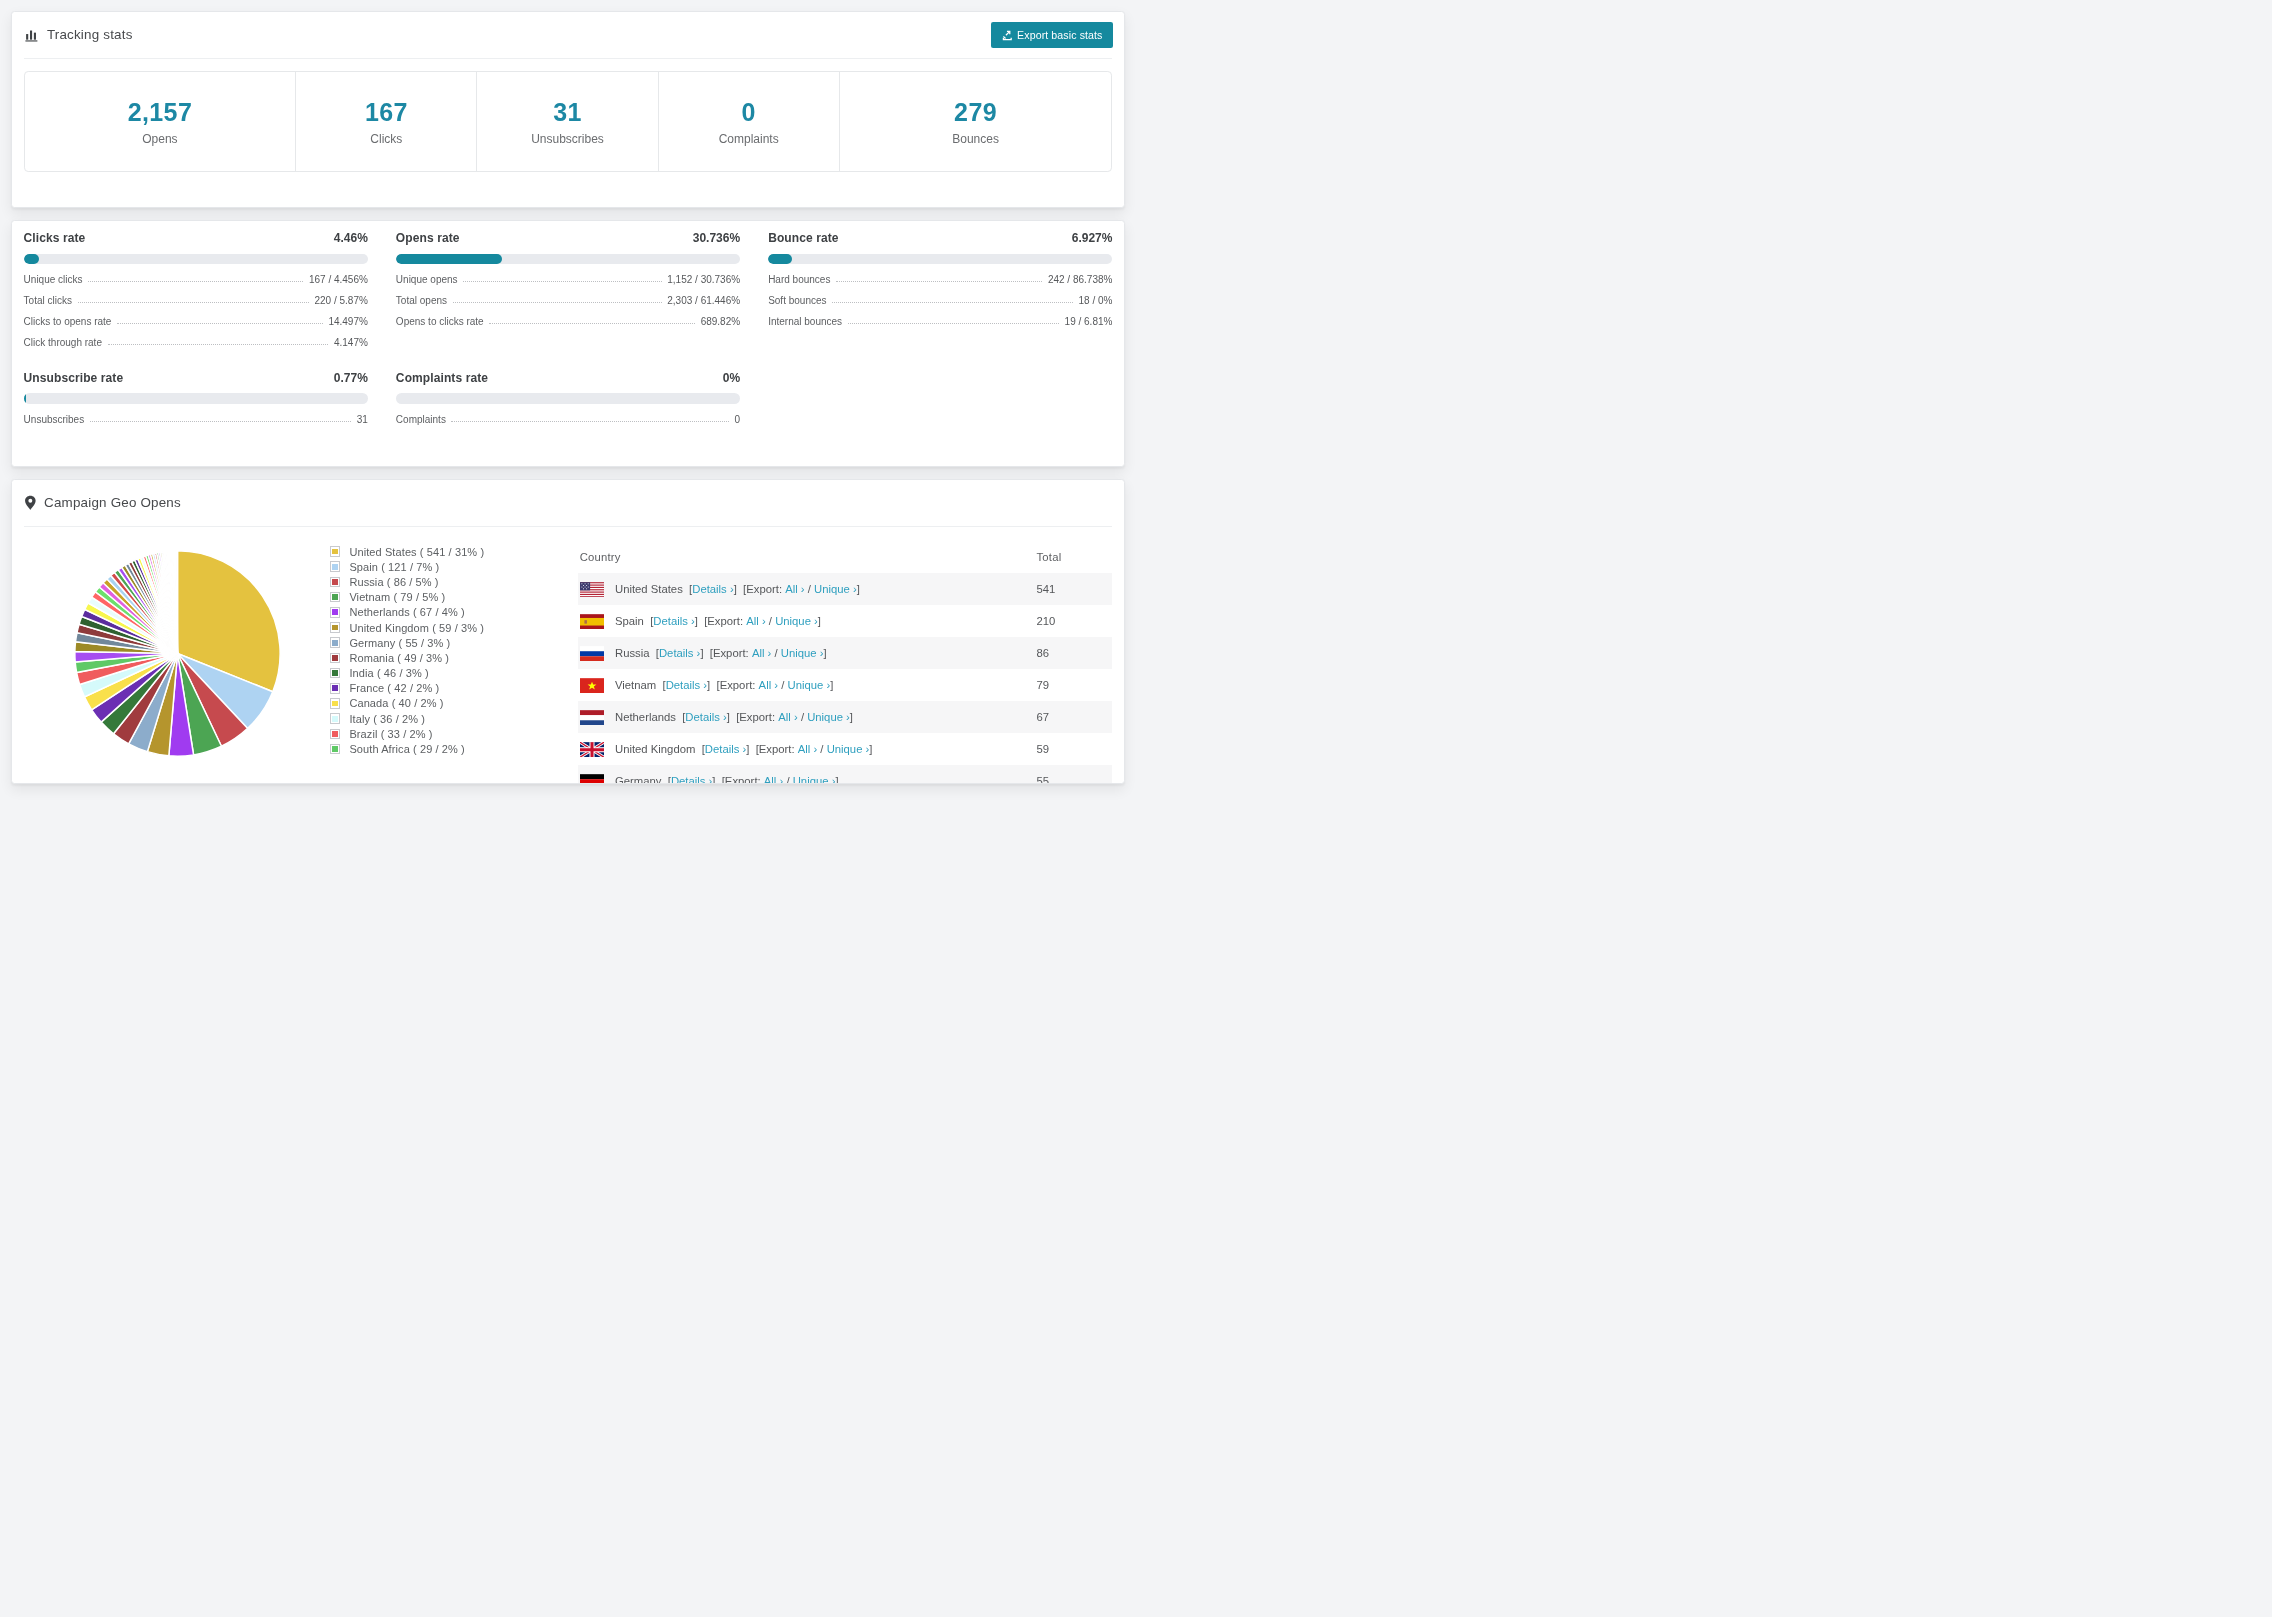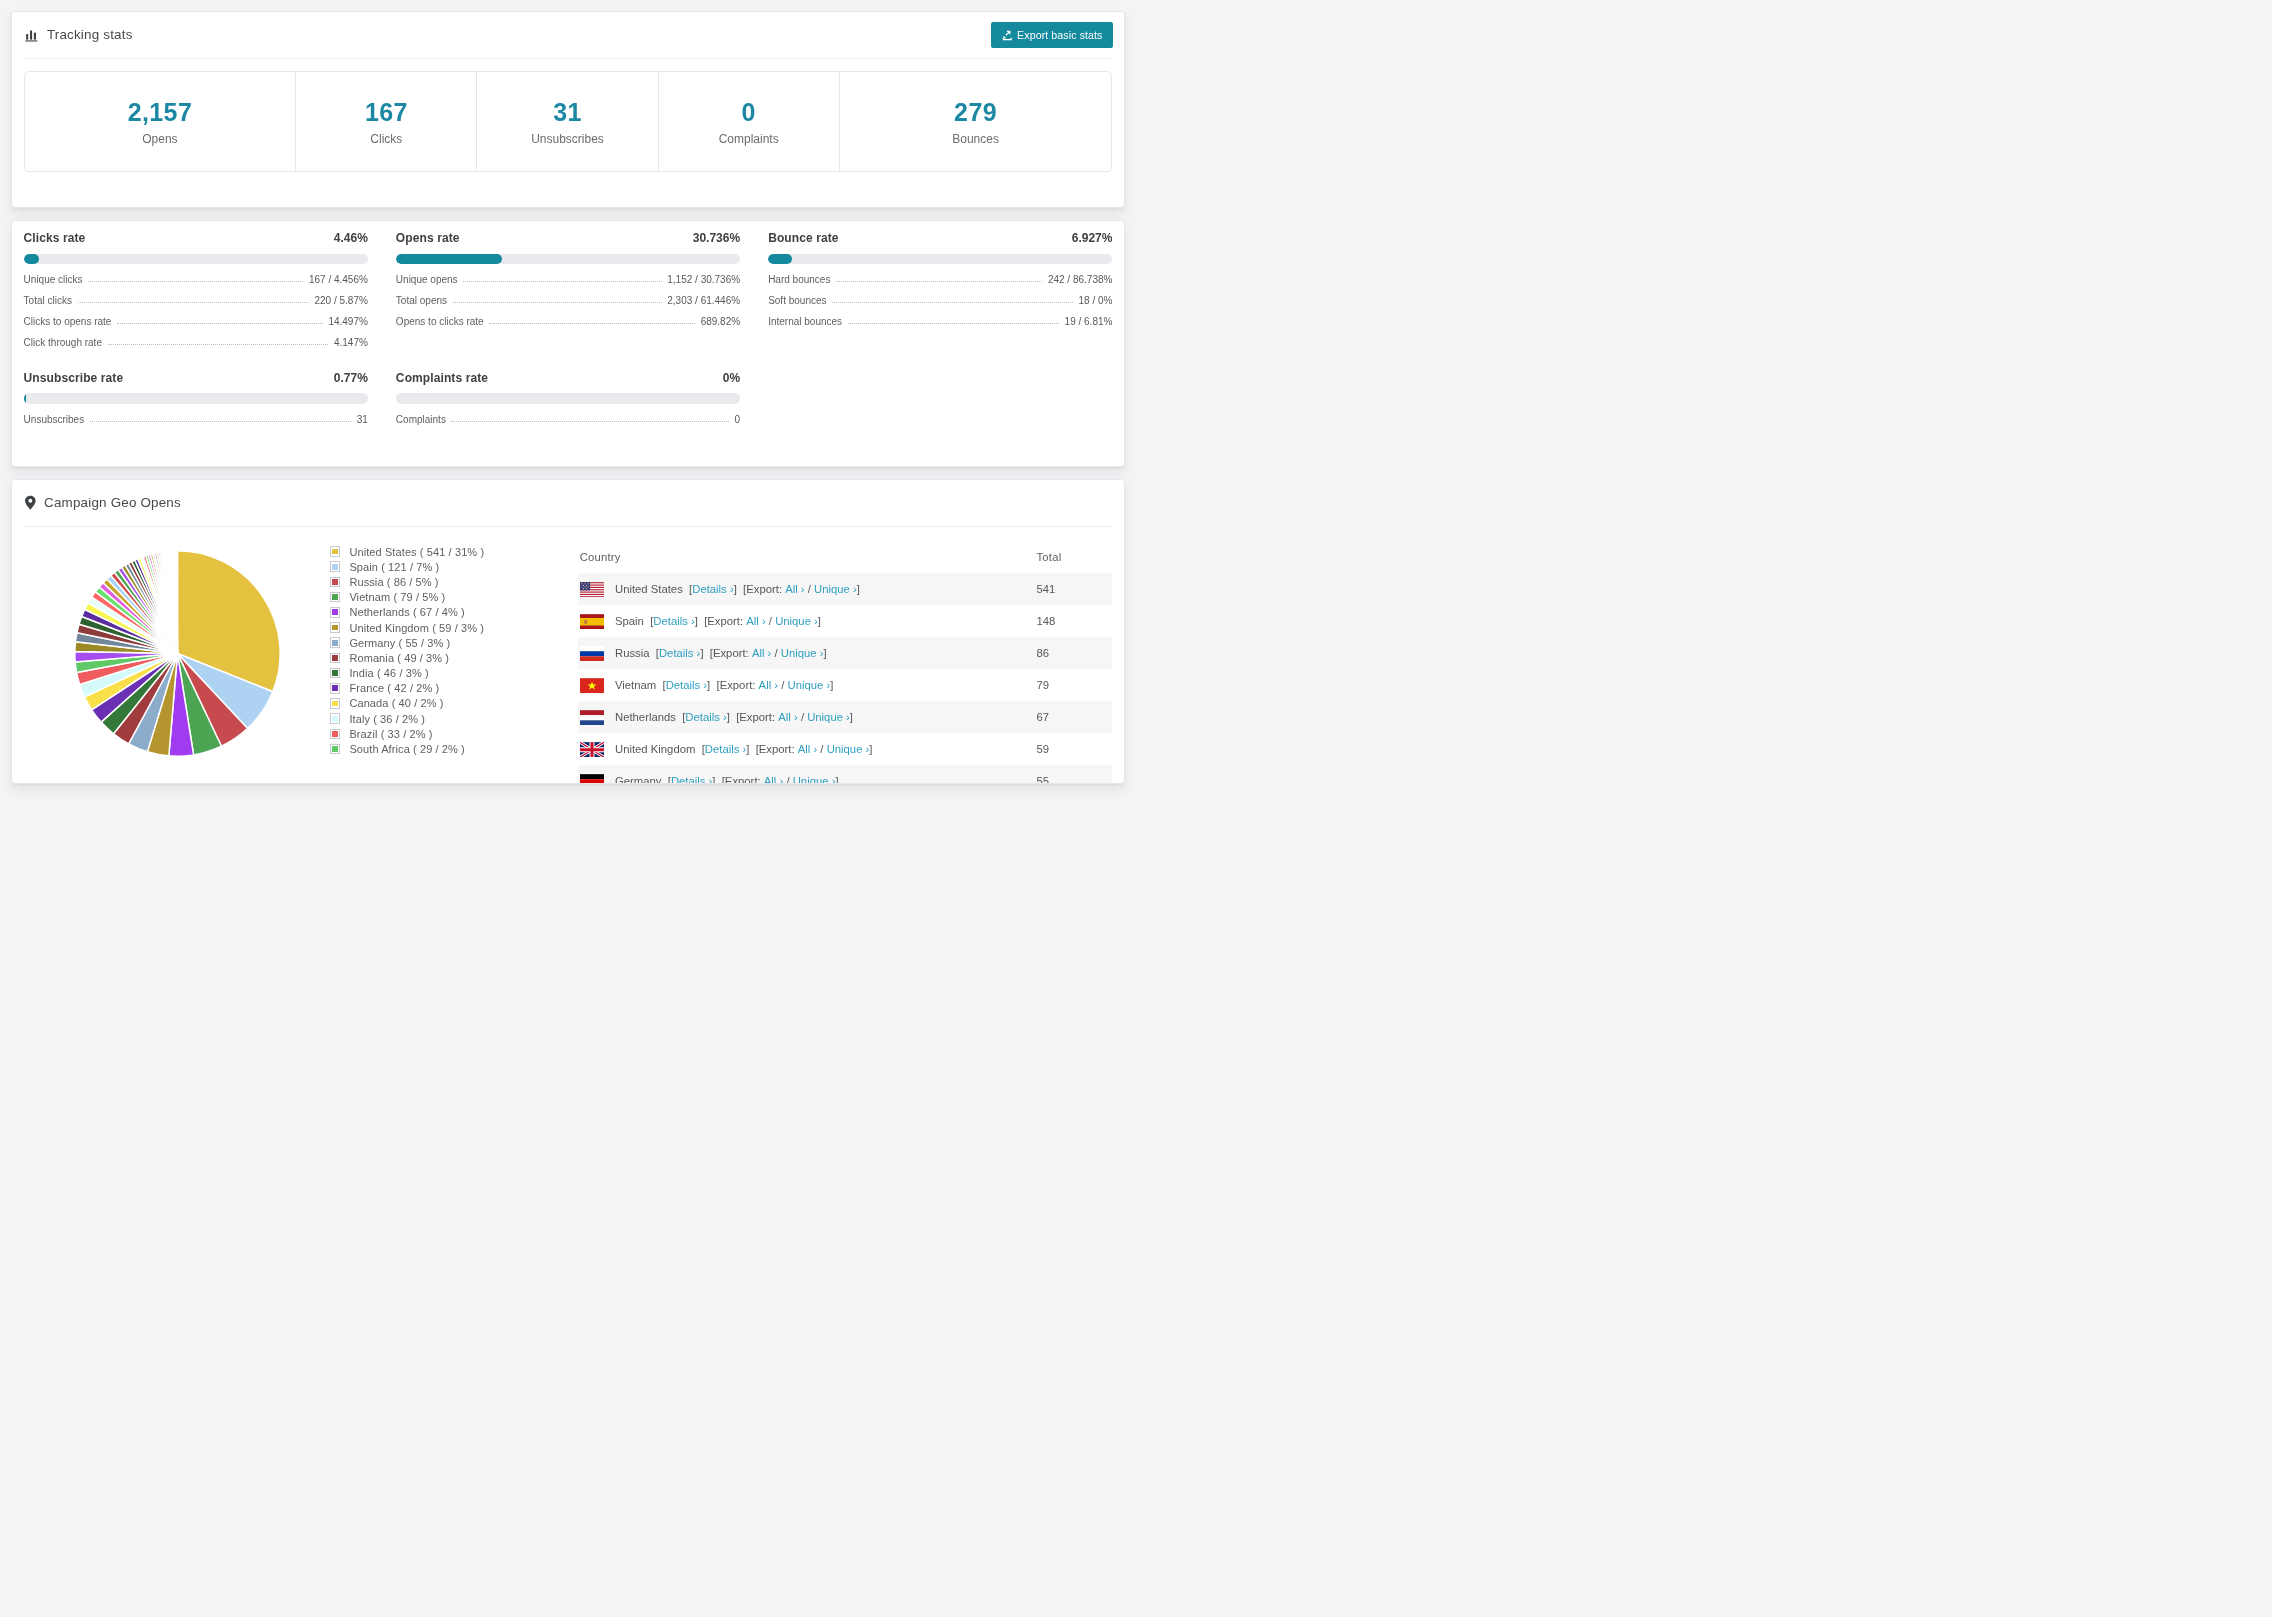--- a/index.html
+++ b/index.html
@@ -495,21 +495,21 @@
                         <rect x="7" y="9.5" width="4" height="5.5" fill="#AD6A49"></rect>
                       </svg>
                     </span>
         <span>
           <span>Spain</span>
           <span class="dim">&nbsp;</span><span class="dim">[</span><a href="#" class="tlink">Details ›</a><span class="dim">]</span>
           <span class="dim">&nbsp;</span><span class="dim">[Export:</span><span class="dim">&nbsp;</span><a href="#" class="tlink">All ›</a><span class="dim">&nbsp;</span><span class="dim">/</span><span class="dim">&nbsp;</span><a href="#" class="tlink">Unique ›</a><span class="dim">]</span>
         </span>
       </span>
     </td>
-    <td>148</td>
+    <td>210</td>
   </tr>
 
   <tr>
     <td>
       <span class="country-cell">
         <span class="flag">
                       <svg viewBox="0 0 38 24">
                         <rect width="38" height="8" fill="#fff"></rect>
                         <rect y="8" width="38" height="8" fill="#0039A6"></rect>
                         <rect y="16" width="38" height="8" fill="#D52B1E"></rect>

